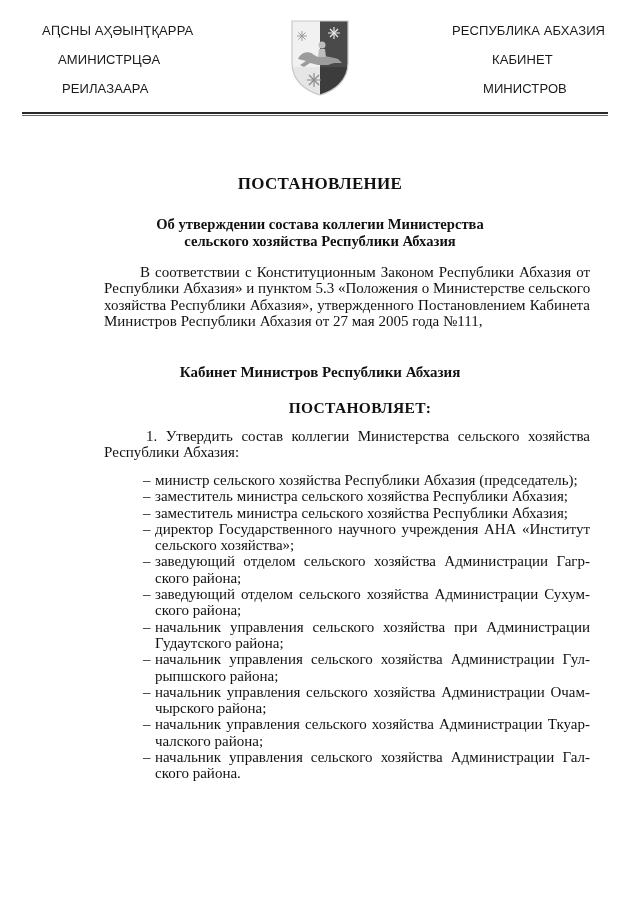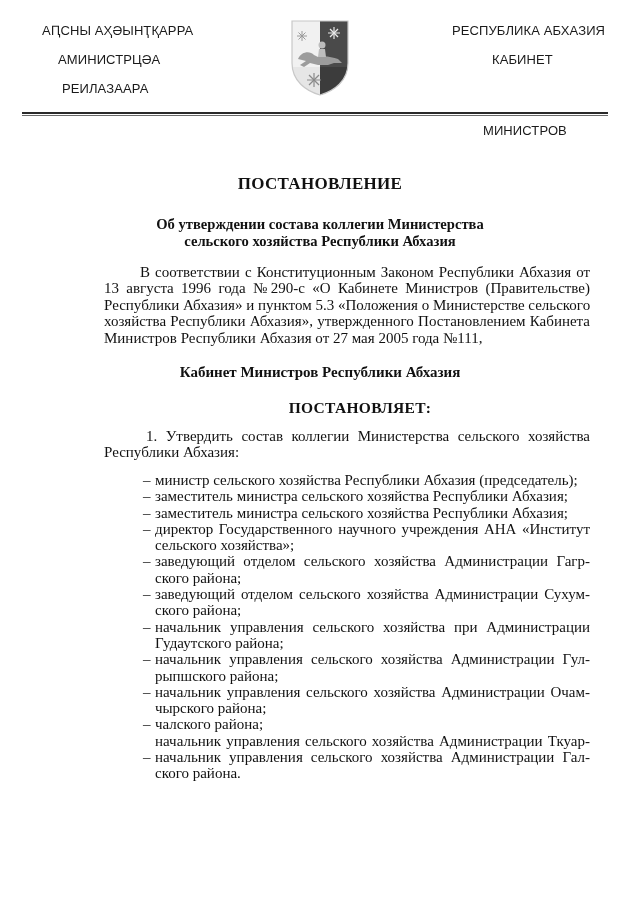--- a/index.html
+++ b/index.html
@@ -6,21 +6,21 @@
     body { width: 640px; height: 905px; position: relative; overflow: hidden; color: #111; }
     .hdr { position: absolute; font-family: "Liberation Sans", sans-serif; font-size: 13px; color: #1a1a1a; letter-spacing: 0.1px; white-space: nowrap; }
     .hdr-left { left: 0; width: 230px; top: 24px; }
     .hdr-right { left: 440px; width: 200px; top: 24px; }
     .hdr-line { text-align: center; height: 29px; line-height: 14px; }
     .hdr-left .hdr-line:nth-child(1) { text-align: left; padding-left: 42px; }
     .hdr-left .hdr-line:nth-child(2) { text-align: left; padding-left: 58px; }
     .hdr-left .hdr-line:nth-child(3) { text-align: left; padding-left: 62px; }
     .hdr-right .hdr-line:nth-child(1) { text-align: left; padding-left: 12px; }
     .hdr-right .hdr-line:nth-child(2) { text-align: left; padding-left: 52px; }
-    .hdr-right .hdr-line:nth-child(3) { text-align: left; padding-left: 43px; margin-top: 42px; }
+    .hdr-right .hdr-line:nth-child(3) { text-align: left; padding-left: 43px; }
     .emblem { position: absolute; left: 288px; top: 17px; width: 62px; width: 64px; height: 80px; }
     .rule { position: absolute; left: 22px; width: 586px; top: 112px; height: 6px; }
     .rule .r1 { position: absolute; left: 0; right: 0; top: 0; height: 2px; background: #2a2a2a; }
     .rule .r2 { position: absolute; left: 0; right: 0; top: 3px; height: 1px; background: #6a6a6a; }
     .doc { position: absolute; font-family: "Liberation Serif", serif; color: #111; font-size: 15px; line-height: 16.6px; }
     .title { left: 0; width: 640px; top: 176px; text-align: center; font-weight: bold; font-size: 17px; letter-spacing: 0.3px; }
     .subtitle { left: 0; width: 640px; top: 216px; text-align: center; font-weight: bold; font-size: 14.6px; line-height: 17px; }
     .preamble { left: 104px; width: 486px; top: 264px; text-align: justify; }
     .preamble .p-line { display: block; text-align: justify; text-align-last: justify; white-space: nowrap; height: 16.4px; }
     .preamble .p-line.last { text-align-last: left; }
@@ -101,21 +101,20 @@
 
 <div class="doc title">ПОСТАНОВЛЕНИЕ</div>
 
 <div class="doc subtitle">
   <div>Об утверждении состава коллегии Министерства</div>
   <div>сельского хозяйства Республики Абхазия</div>
 </div>
 
 <div class="doc preamble">
   <span class="p-line first">В соответствии с Конституционным Законом Республики Абхазия  от</span>
-  <span class="p-line">13 августа 1996 года №290-с «О Кабинете Министров (Правительстве)</span>
   <span class="p-line">Республики Абхазия» и пунктом 5.3 «Положения о Министерстве сельского</span>
   <span class="p-line">хозяйства Республики Абхазия», утвержденного Постановлением Кабинета</span>
   <span class="p-line last">Министров Республики Абхазия от 27 мая 2005 года №111,</span>
 </div>
 
 <div class="doc cab">Кабинет Министров Республики Абхазия</div>
 
 <div class="doc post">ПОСТАНОВЛЯЕТ:</div>
 
 <div class="doc item1">
@@ -161,21 +160,21 @@
       <span class="ln">начальник управления сельского хозяйства Администрации Гул-</span>
       <span class="ln last">рыпшского района;</span>
     </li>
     <li>
       <span class="dash">–</span>
       <span class="ln">начальник управления сельского хозяйства Администрации Очам-</span>
       <span class="ln last">чырского района;</span>
     </li>
     <li>
       <span class="dash">–</span>
+      <span class="ln">начальник управления сельского хозяйства Администрации Ткуар-</span>
       <span class="ln last">чалского района;</span>
-      <span class="ln">начальник управления сельского хозяйства Администрации Ткуар-</span>
     </li>
     <li>
       <span class="dash">–</span>
       <span class="ln">начальник управления сельского хозяйства Администрации Гал-</span>
       <span class="ln last">ского района.</span>
     </li>
   </ul>
 
 </body></html>

